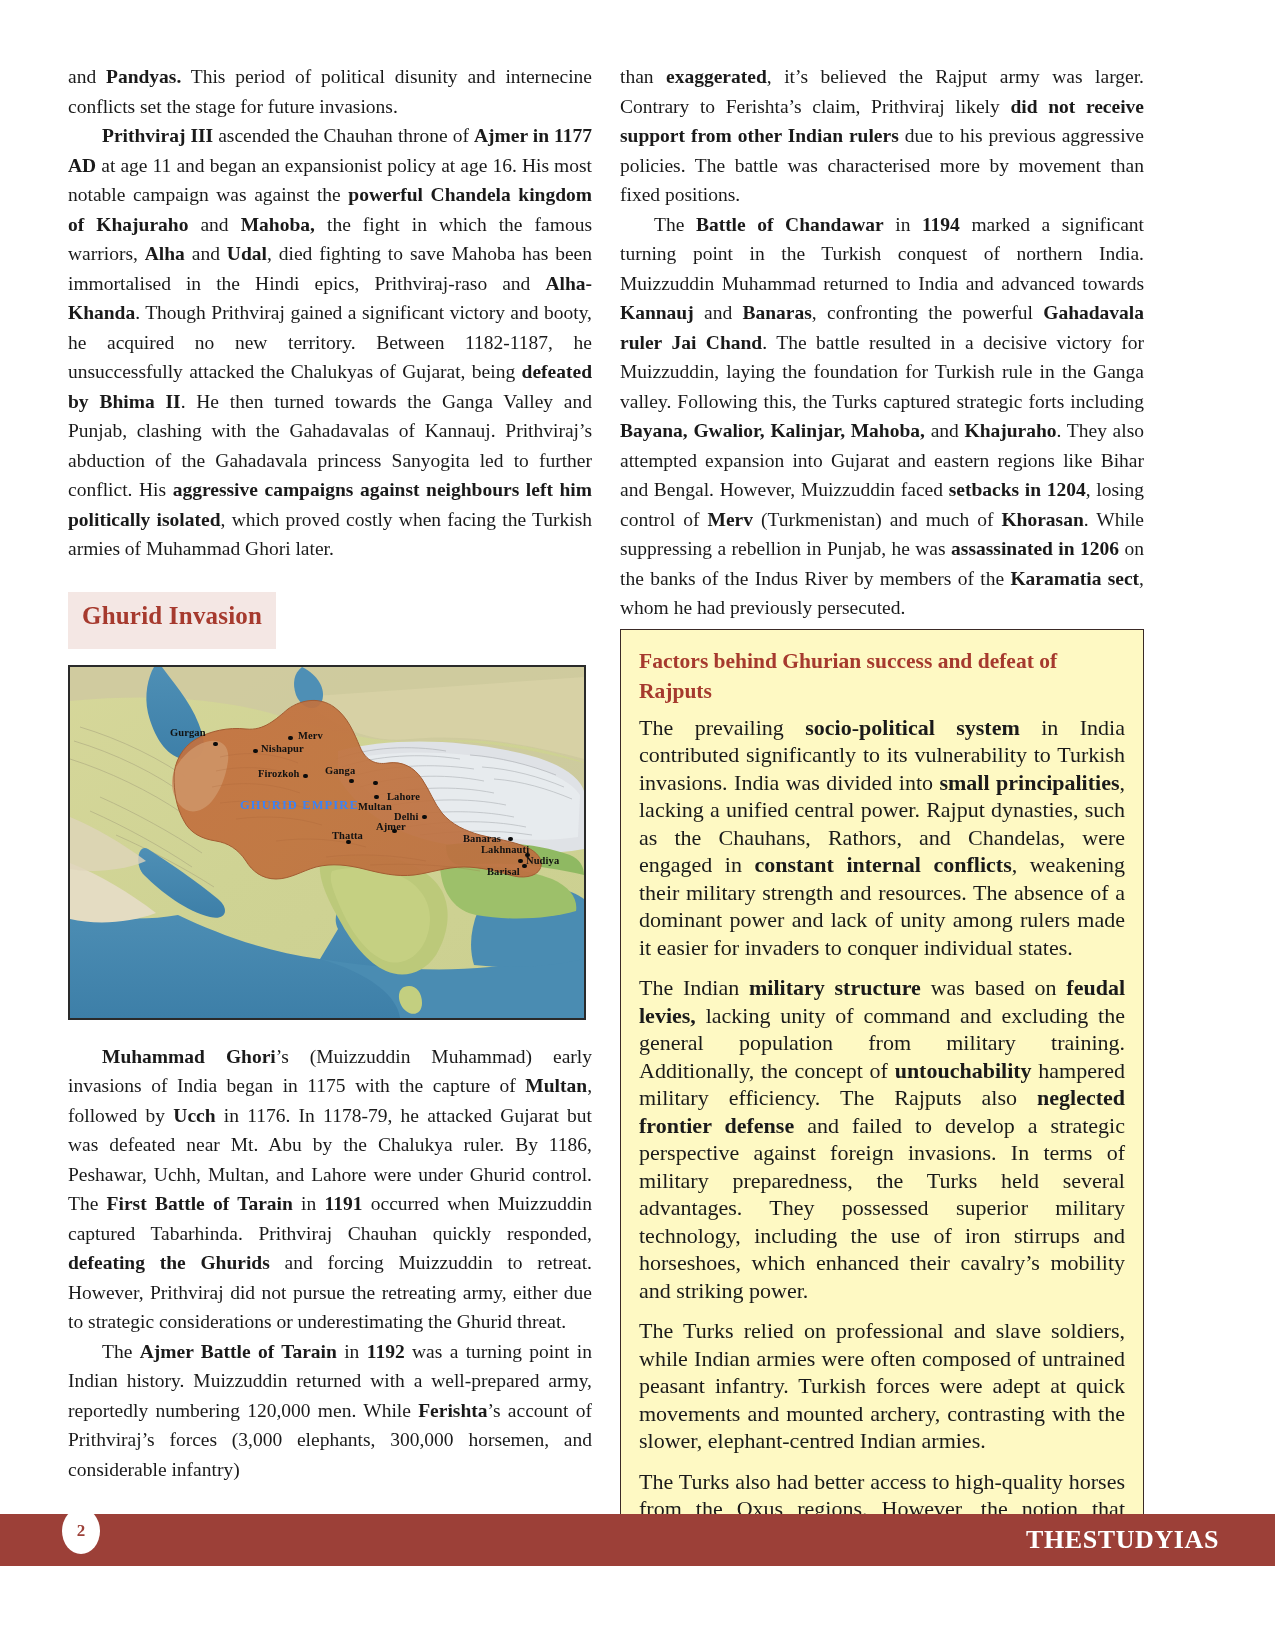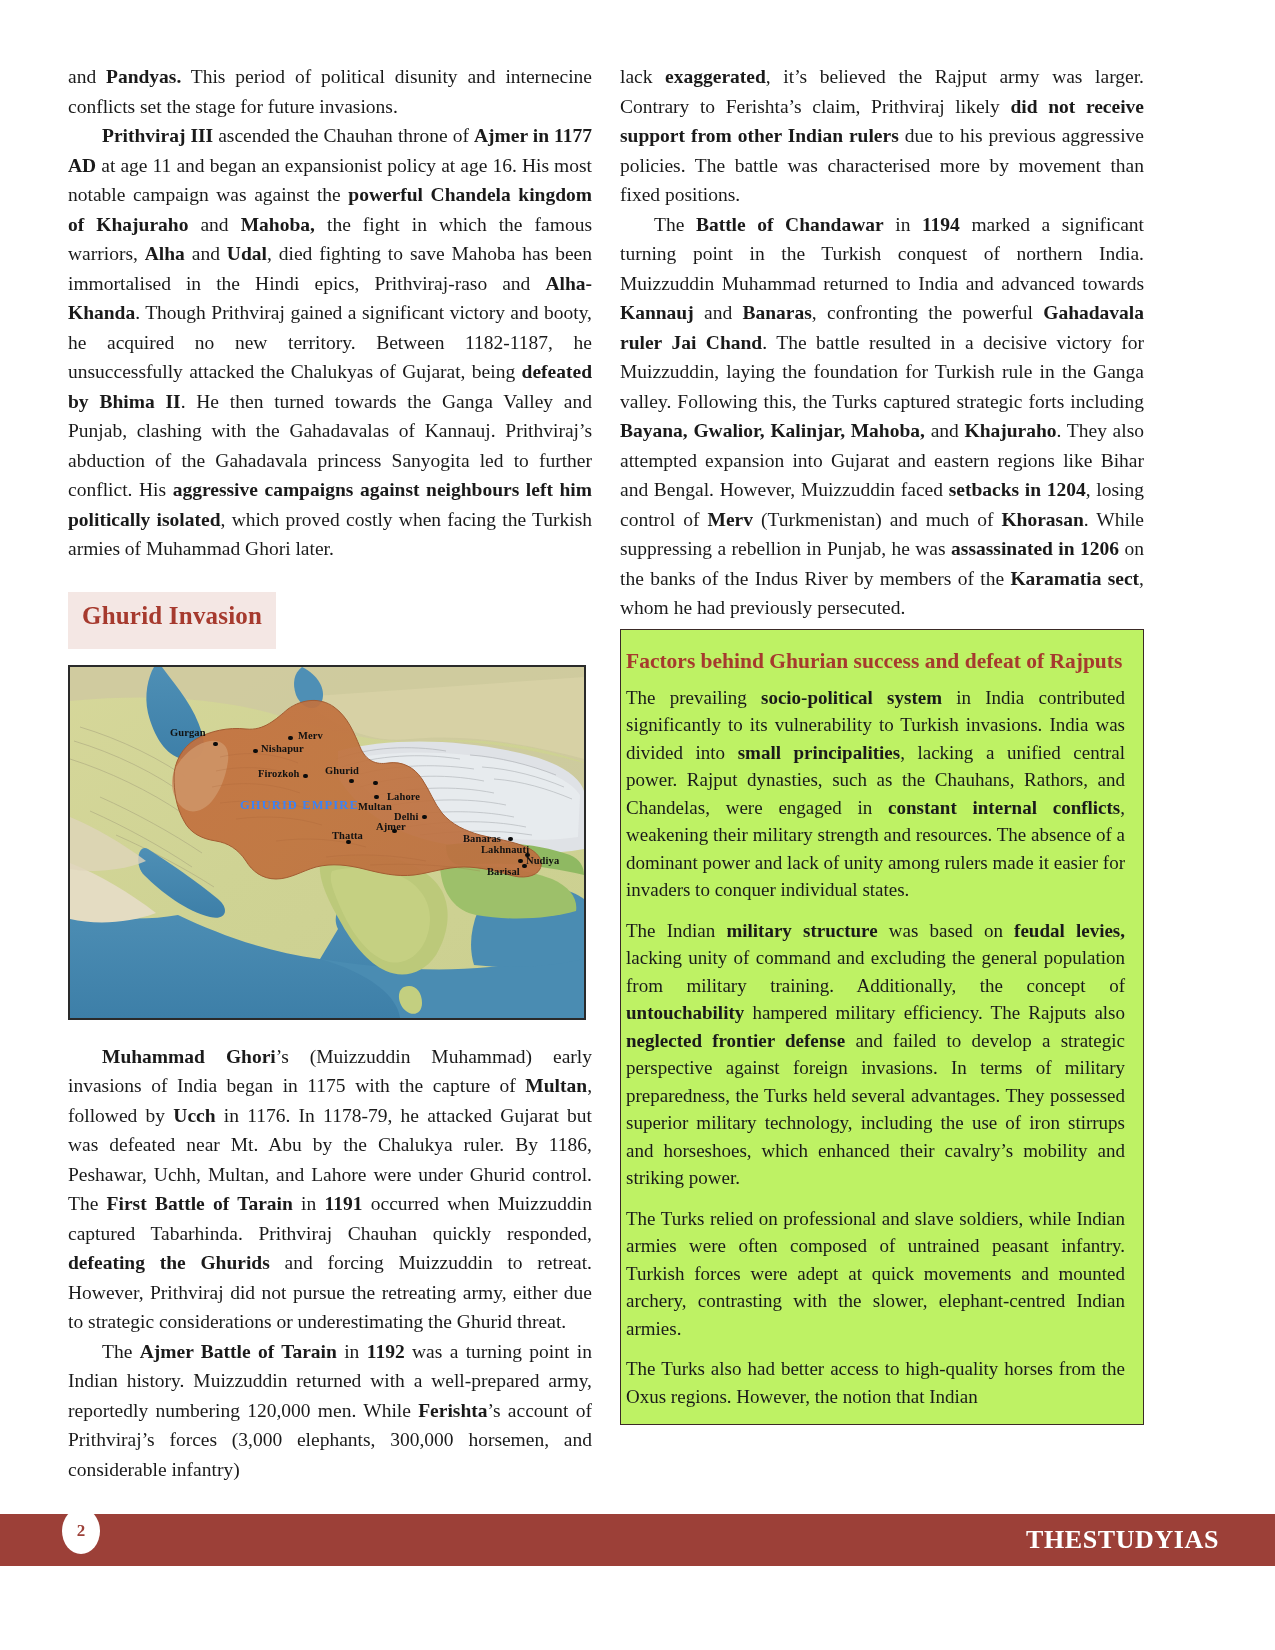--- a/index.html
+++ b/index.html
@@ -101,35 +101,35 @@
     position: absolute;
     width: 4.5px;
     height: 4.5px;
     background: #0b0b0b;
     border-radius: 50%;
   }
 
   
   .callout {
     border: 1.5px solid #3a2a26;
-    background: #bef264;
+    background: #fef9c3;
     box-sizing: border-box;
-    padding: 16px 18px 14px 5px;
+    padding: 16px 18px 14px 18px;
     margin-top: 6px;
   }
   .callout-title {
     color: #a63a2e;
     font-weight: bold;
     font-size: 21.5px;
     line-height: 30px;
     margin: 0 0 8px 0;
   }
   .callout p {
     margin: 0 0 13px 0;
-    font-size: 19px;
+    font-size: 22px;
     line-height: 27.5px;
     text-align: justify;
     color: #1a1a1a;
   }
   .callout p:last-child { margin-bottom: 0; }
 
   
   .footer-bar {
     position: absolute;
     left: 0;
@@ -321,21 +321,21 @@
 
         <span class="map-label" style="left:228px; top:63px;">Merv</span>
         <span class="map-dot" style="left:218px; top:69px;"></span>
 
         <span class="map-label" style="left:191px; top:76px;">Nishapur</span>
         <span class="map-dot" style="left:183px; top:82px;"></span>
 
         <span class="map-label" style="left:188px; top:101px;">Firozkoh</span>
         <span class="map-dot" style="left:233px; top:107px;"></span>
 
-        <span class="map-label" style="left:255px; top:98px;">Ghurid</span>
+        <span class="map-label" style="left:255px; top:98px;">Ganga</span>
         <span class="map-dot" style="left:279px; top:112px;"></span>
 
         <span class="map-label" style="left:317px; top:124px;">Lahore</span>
         <span class="map-dot" style="left:303px; top:114px;"></span>
 
         <span class="map-label" style="left:288px; top:134px;">Multan</span>
         <span class="map-dot" style="left:304px; top:128px;"></span>
 
         <span class="map-label" style="left:324px; top:144px;">Delhi</span>
         <span class="map-dot" style="left:352px; top:148px;"></span>
@@ -360,21 +360,21 @@
       </div>
 
       <p class="body noindent" style="text-indent:34px;"><b>Muhammad Ghori</b><span>’s (Muizzuddin Muhammad) early invasions of India began in 1175 with the capture of </span><b>Multan</b><span>, followed by </span><b>Ucch</b><span> in 1176. In 1178-79, he attacked Gujarat but was defeated near Mt. Abu by the Chalukya ruler. By 1186, Peshawar, Uchh, Multan, and Lahore were under Ghurid control. The </span><b>First Battle of Tarain</b><span> in </span><b>1191</b><span> occurred when Muizzuddin captured Tabarhinda. Prithviraj Chauhan quickly responded, </span><b>defeating the Ghurids</b><span> and forcing Muizzuddin to retreat. However, Prithviraj did not pursue the retreating army, either due to strategic considerations or underestimating the Ghurid threat.</span></p>
 
       <p class="body"><span>The </span><b>Ajmer Battle of Tarain</b><span> in </span><b>1192</b><span> was a turning point in Indian history. Muizzuddin returned with a well-prepared army, reportedly numbering 120,000 men. While </span><b>Ferishta</b><span>’s account of Prithviraj’s forces (3,000 elephants, 300,000 horsemen, and considerable infantry)</span></p>
 
     </div>
 
     <div class="col">
 
-      <p class="body noindent"><span>lack </span><b>exaggerated</b><span>, it’s believed the Rajput army was larger. Contrary to Ferishta’s claim, Prithviraj likely </span><b>did not receive support from other Indian rulers</b><span> due to his previous aggressive policies. The battle was characterised more by movement than fixed positions.</span></p>
+      <p class="body noindent"><span>than </span><b>exaggerated</b><span>, it’s believed the Rajput army was larger. Contrary to Ferishta’s claim, Prithviraj likely </span><b>did not receive support from other Indian rulers</b><span> due to his previous aggressive policies. The battle was characterised more by movement than fixed positions.</span></p>
 
       <p class="body"><span>The </span><b>Battle of Chandawar</b><span> in </span><b>1194</b><span> marked a significant turning point in the Turkish conquest of northern India. Muizzuddin Muhammad returned to India and advanced towards </span><b>Kannauj</b><span> and </span><b>Banaras</b><span>, confronting the powerful </span><b>Gahadavala ruler Jai Chand</b><span>. The battle resulted in a decisive victory for Muizzuddin, laying the foundation for Turkish rule in the Ganga valley. Following this, the Turks captured strategic forts including </span><b>Bayana, Gwalior, Kalinjar, Mahoba,</b><span> and </span><b>Khajuraho</b><span>. They also attempted expansion into Gujarat and eastern regions like Bihar and Bengal. However, Muizzuddin faced </span><b>setbacks in 1204</b><span>, losing control of </span><b>Merv</b><span> (Turkmenistan) and much of </span><b>Khorasan</b><span>. While suppressing a rebellion in Punjab, he was </span><b>assassinated in 1206</b><span> on the banks of the Indus River by members of the </span><b>Karamatia sect</b><span>, whom he had previously persecuted.</span></p>
 
       <div class="callout">
         <div class="callout-title">Factors behind Ghurian success and defeat of Rajputs</div>
 
         <p><span>The prevailing </span><b>socio-political system</b><span> in India contributed significantly to its vulnerability to Turkish invasions. India was divided into </span><b>small principalities</b><span>, lacking a unified central power. Rajput dynasties, such as the Chauhans, Rathors, and Chandelas, were engaged in </span><b>constant internal conflicts</b><span>, weakening their military strength and resources. The absence of a dominant power and lack of unity among rulers made it easier for invaders to conquer individual states.</span></p>
 
         <p><span>The Indian </span><b>military structure</b><span> was based on </span><b>feudal levies,</b><span> lacking unity of command and excluding the general population from military training. Additionally, the concept of </span><b>untouchability</b><span> hampered military efficiency. The Rajputs also </span><b>neglected frontier defense</b><span> and failed to develop a strategic perspective against foreign invasions. In terms of military preparedness, the Turks held several advantages. They possessed superior military technology, including the use of iron stirrups and horseshoes, which enhanced their cavalry’s mobility and striking power.</span></p>
 

